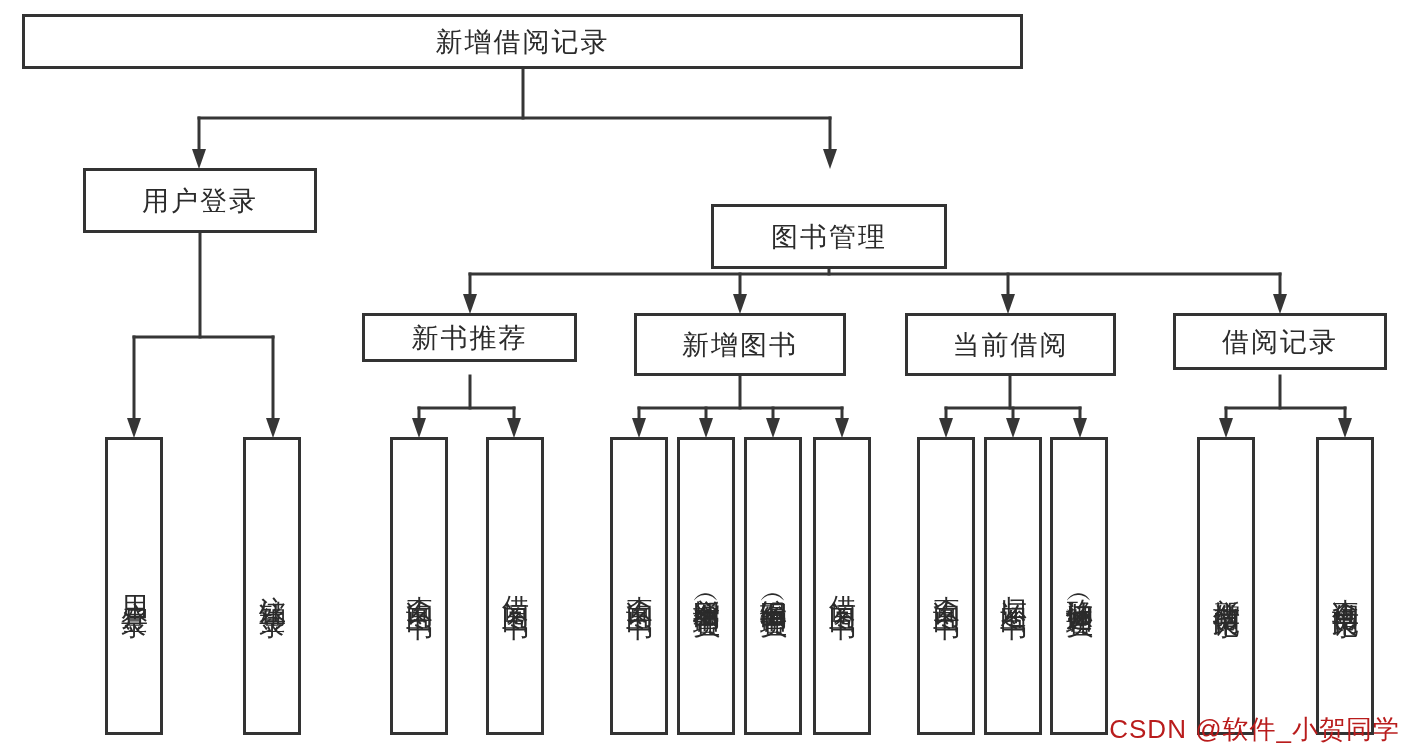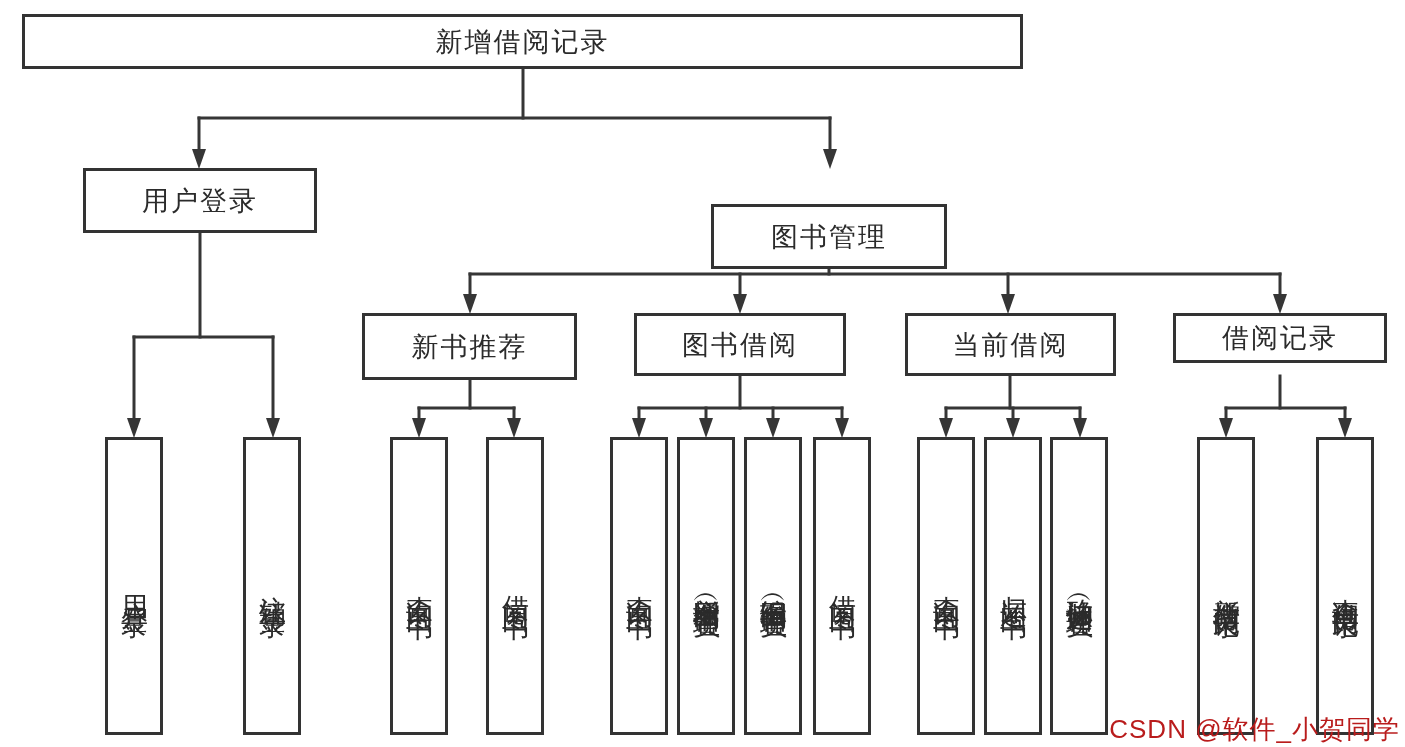--- a/index.html
+++ b/index.html
@@ -40,24 +40,24 @@
     font-size: 26px;
     letter-spacing: 1px;
     color: #b91c1c;
     white-space: nowrap;
     z-index: 5;
   }
   
   .b-root { left: 22px;  top: 14px;  width: 1001px; height: 55px; }
   .b-login{ left: 83px;  top: 168px; width: 234px;  height: 65px; }
   .b-mgmt { left: 711px; top: 168px; width: 236px;  height: 65px; margin-top: 36px; }
-  .b-s0 { left: 362px;  top: 313px; width: 215px; height: 67px; justify-content: center; }
+  .b-s0 { left: 362px;  top: 313px; width: 215px; height: 49px; justify-content: center; }
   .b-s1 { left: 634px;  top: 313px; width: 212px; height: 63px; }
   .b-s2 { left: 905px;  top: 313px; width: 211px; height: 63px; text-align: right; }
-  .b-s3 { left: 1173px; top: 313px; width: 214px; height: 50px; }
+  .b-s3 { left: 1173px; top: 313px; width: 214px; height: 57px; }
   .leaf { top: 437px; width: 58px; height: 298px; }
   .b-l0  { left: 105px; }
   .b-l1  { left: 243px; }
   .b-l2  { left: 390px; }
   .b-l3  { left: 486px; }
   .b-l4  { left: 610px; }
   .b-l5  { left: 677px; }
   .b-l6  { left: 744px; }
   .b-l7  { left: 813px; }
   .b-l8  { left: 917px; }
@@ -141,21 +141,21 @@
     <span class="h-label">用户登录</span>
   </div>
   <div class="node b-mgmt">
     <span class="h-label">图书管理</span>
   </div>
 
   <div class="node b-s0">
     <span class="h-label">新书推荐</span>
   </div>
   <div class="node b-s1">
-    <span class="h-label">图书借阅</span>
+    <span class="h-label">新增图书</span>
   </div>
   <div class="node b-s2">
     <span class="h-label">当前借阅</span>
   </div>
   <div class="node b-s3">
     <span class="h-label">借阅记录</span>
   </div>
 
   <div class="node leaf b-l0">
     <span class="v-label">用户登录</span>

